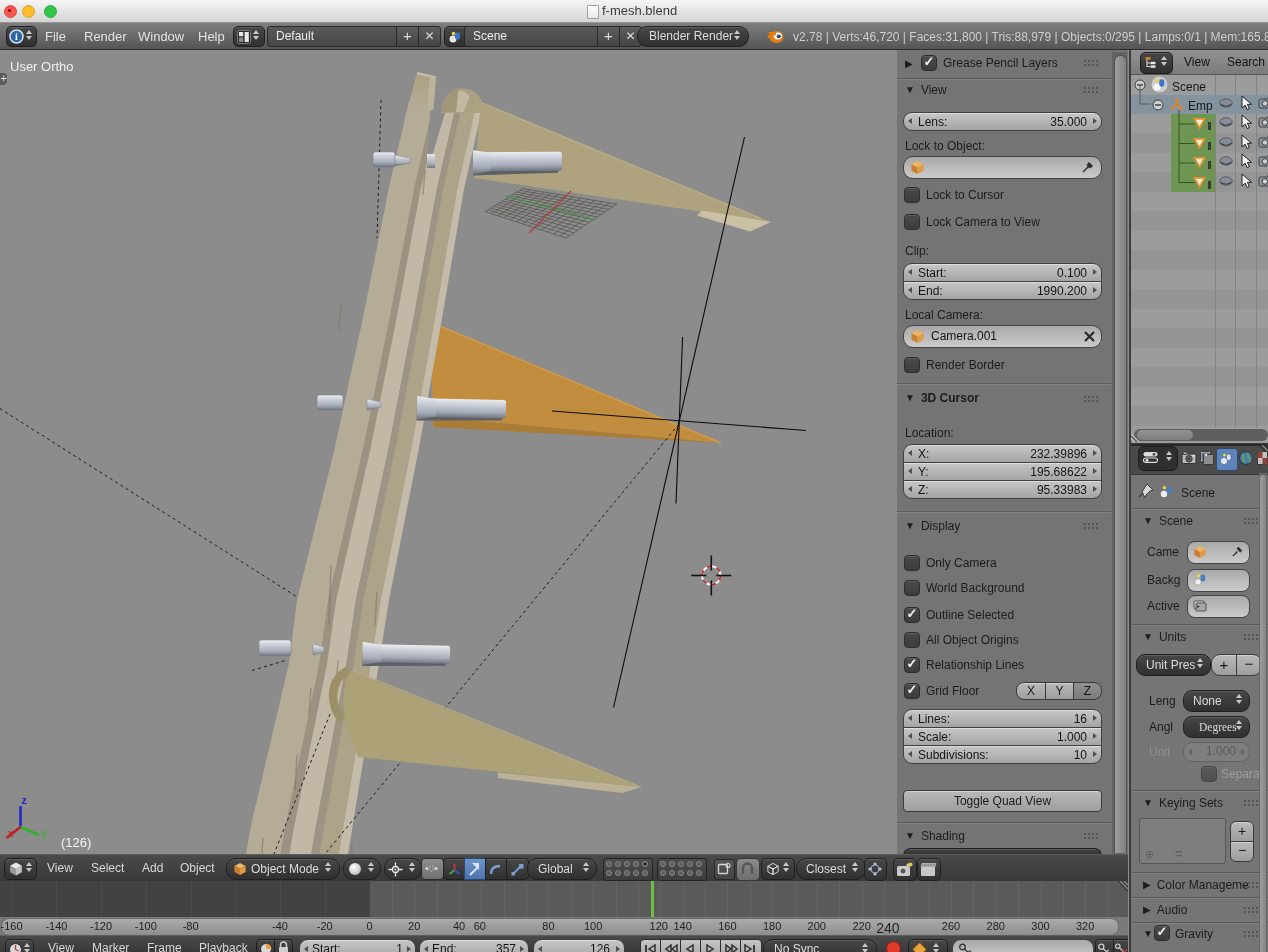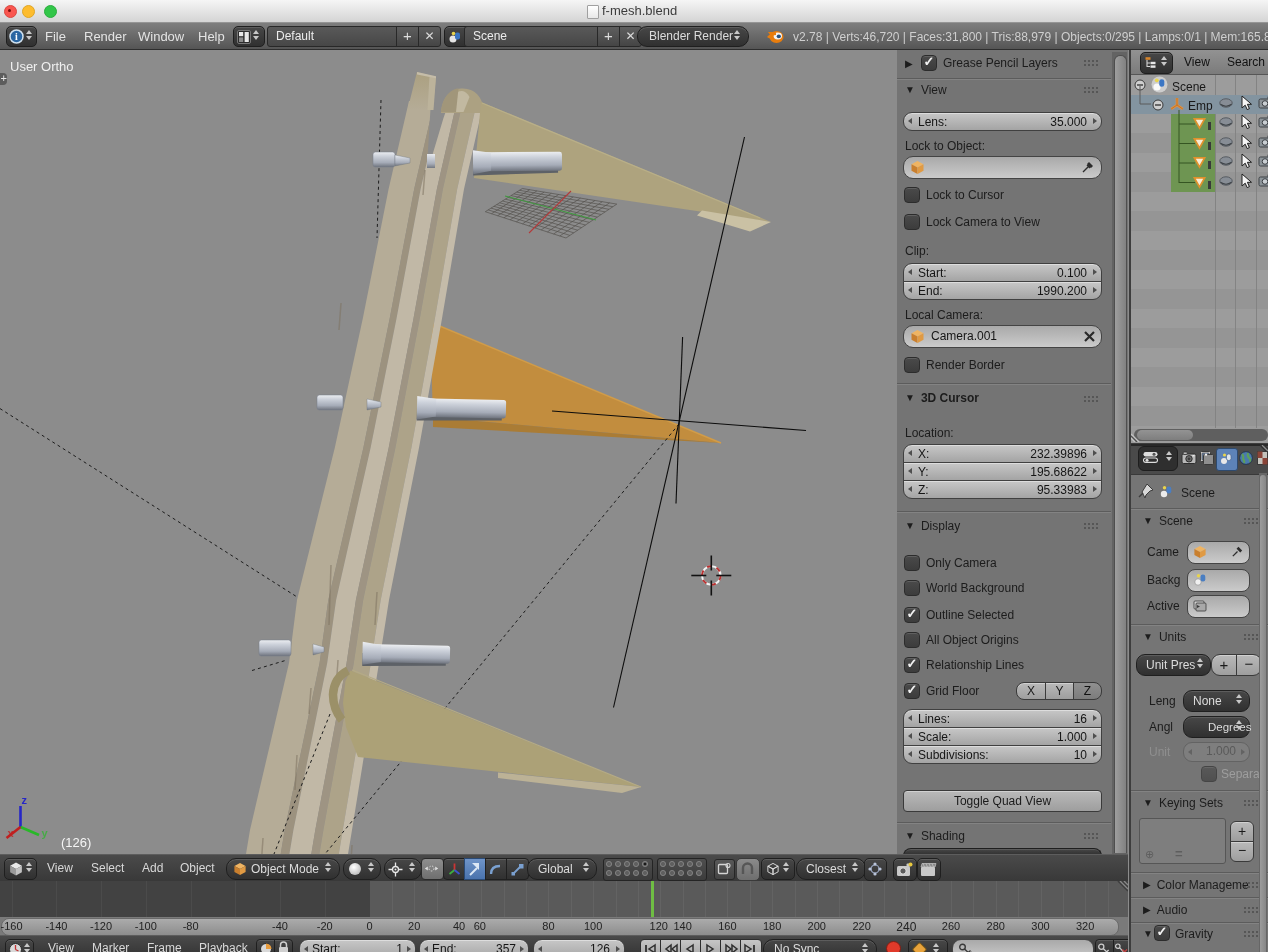--- a/index.html
+++ b/index.html
@@ -614,21 +614,21 @@
 <div class="abs" style="left:459.0px;top:3px;width:60px;margin-left:-30px;text-align:center;font-size:11px;color:#232323;">40</div>
 <div class="abs" style="left:503.7px;top:3px;width:60px;margin-left:-30px;text-align:left;font-size:11px;color:#232323;">60</div>
 <div class="abs" style="left:548.4px;top:3px;width:60px;margin-left:-30px;text-align:center;font-size:11px;color:#232323;">80</div>
 <div class="abs" style="left:593.2px;top:3px;width:60px;margin-left:-30px;text-align:center;font-size:11px;color:#232323;">100</div>
 <div class="abs" style="left:637.9px;top:3px;width:60px;margin-left:-30px;text-align:right;font-size:11px;color:#232323;">120</div>
 <div class="abs" style="left:682.6px;top:3px;width:60px;margin-left:-30px;text-align:center;font-size:11px;color:#232323;">140</div>
 <div class="abs" style="left:727.4px;top:3px;width:60px;margin-left:-30px;text-align:center;font-size:11px;color:#232323;">160</div>
 <div class="abs" style="left:772.1px;top:3px;width:60px;margin-left:-30px;text-align:center;font-size:11px;color:#232323;">180</div>
 <div class="abs" style="left:816.8px;top:3px;width:60px;margin-left:-30px;text-align:center;font-size:11px;color:#232323;">200</div>
 <div class="abs" style="left:861.6px;top:3px;width:60px;margin-left:-30px;text-align:center;font-size:11px;color:#232323;">220</div>
-<div class="abs" style="left:906.3px;top:3px;width:60px;margin-left:-30px;text-align:center;font-size:12px;color:#232323;">240</div>
+<div class="abs" style="left:906.3px;top:3px;width:60px;margin-left:-30px;font-size:14px;color:#232323;">240</div>
 <div class="abs" style="left:951.0px;top:3px;width:60px;margin-left:-30px;text-align:center;font-size:11px;color:#232323;">260</div>
 <div class="abs" style="left:995.8px;top:3px;width:60px;margin-left:-30px;text-align:center;font-size:11px;color:#232323;">280</div>
 <div class="abs" style="left:1040.5px;top:3px;width:60px;margin-left:-30px;text-align:center;font-size:11px;color:#232323;">300</div>
 <div class="abs" style="left:1085.2px;top:3px;width:60px;margin-left:-30px;text-align:center;font-size:11px;color:#232323;">320</div>
 </div>
 <div id="tlfoot" class="abs hbar2" style="left:0;top:935px;width:1128px;height:17px;overflow:hidden;">
   <div class="abs dksq" style="left:5px;top:3px;width:27px;height:20px;">
     <svg class="abs" style="left:2px;top:2px;" width="15" height="15" viewBox="0 0 15 15">
       <circle cx="7.5" cy="7.5" r="6" fill="#d8d8d8" stroke="#2a2a2a"></circle>
       <path d="M7.5,7.5 L7.5,3 M7.5,7.5 L10.5,9" stroke="#c03333" stroke-width="1.3"></path>
@@ -968,21 +968,21 @@
   </div>
   <div class="abs lbtn" style="left:80px;top:210px;width:24px;height:20px;border-radius:9px 0 0 9px;text-align:center;font-size:15px;line-height:19px;">+</div>
   <div class="abs lbtn" style="left:105px;top:210px;width:24px;height:20px;border-radius:0 9px 9px 0;text-align:center;font-size:15px;line-height:18px;">−</div>
   <div class="abs lbl" style="left:18px;top:250px;">Leng</div>
   <div class="abs dk" style="left:52px;top:246px;width:65px;height:20px;border-radius:9px;">
     <span style="margin-left:9px;line-height:20px;">None</span>
     <div class="abs ud" style="right:6px;top:3px;"></div>
   </div>
   <div class="abs lbl" style="left:18px;top:276px;">Angl</div>
   <div class="abs dk" style="left:52px;top:272px;width:65px;height:20px;border-radius:9px;">
-    <span style="margin-left:24px;line-height:20px;font-size:11.5px;">Degrees</span>
+    <span style="margin-left:15px;line-height:20px;font-size:11.5px;font-family:Liberation Serif, serif;">Degrees</span>
     <div class="abs ud" style="right:6px;top:3px;"></div>
   </div>
   <div class="abs" style="left:18px;top:301px;color:#8f8f8f;font-size:12px;">Unit</div>
   <div class="abs" style="left:52px;top:298px;width:65px;height:18px;border-radius:9px;background:#7e7e7e;border:1px solid #636363;color:#5a5a5a;font-size:12px;">
     <span class="abs" style="left:22px;top:1px;">1.000</span>
     <div class="arl" style="border-right-color:#636363;"></div>
       <div class="arr" style="border-left-color:#636363;"></div>
   </div>
   <div class="abs chk" style="left:70px;top:322px;opacity:0.65;"></div>
   <div class="abs" style="left:90px;top:323px;color:#9e9e9e;font-size:12px;">Separat</div>

